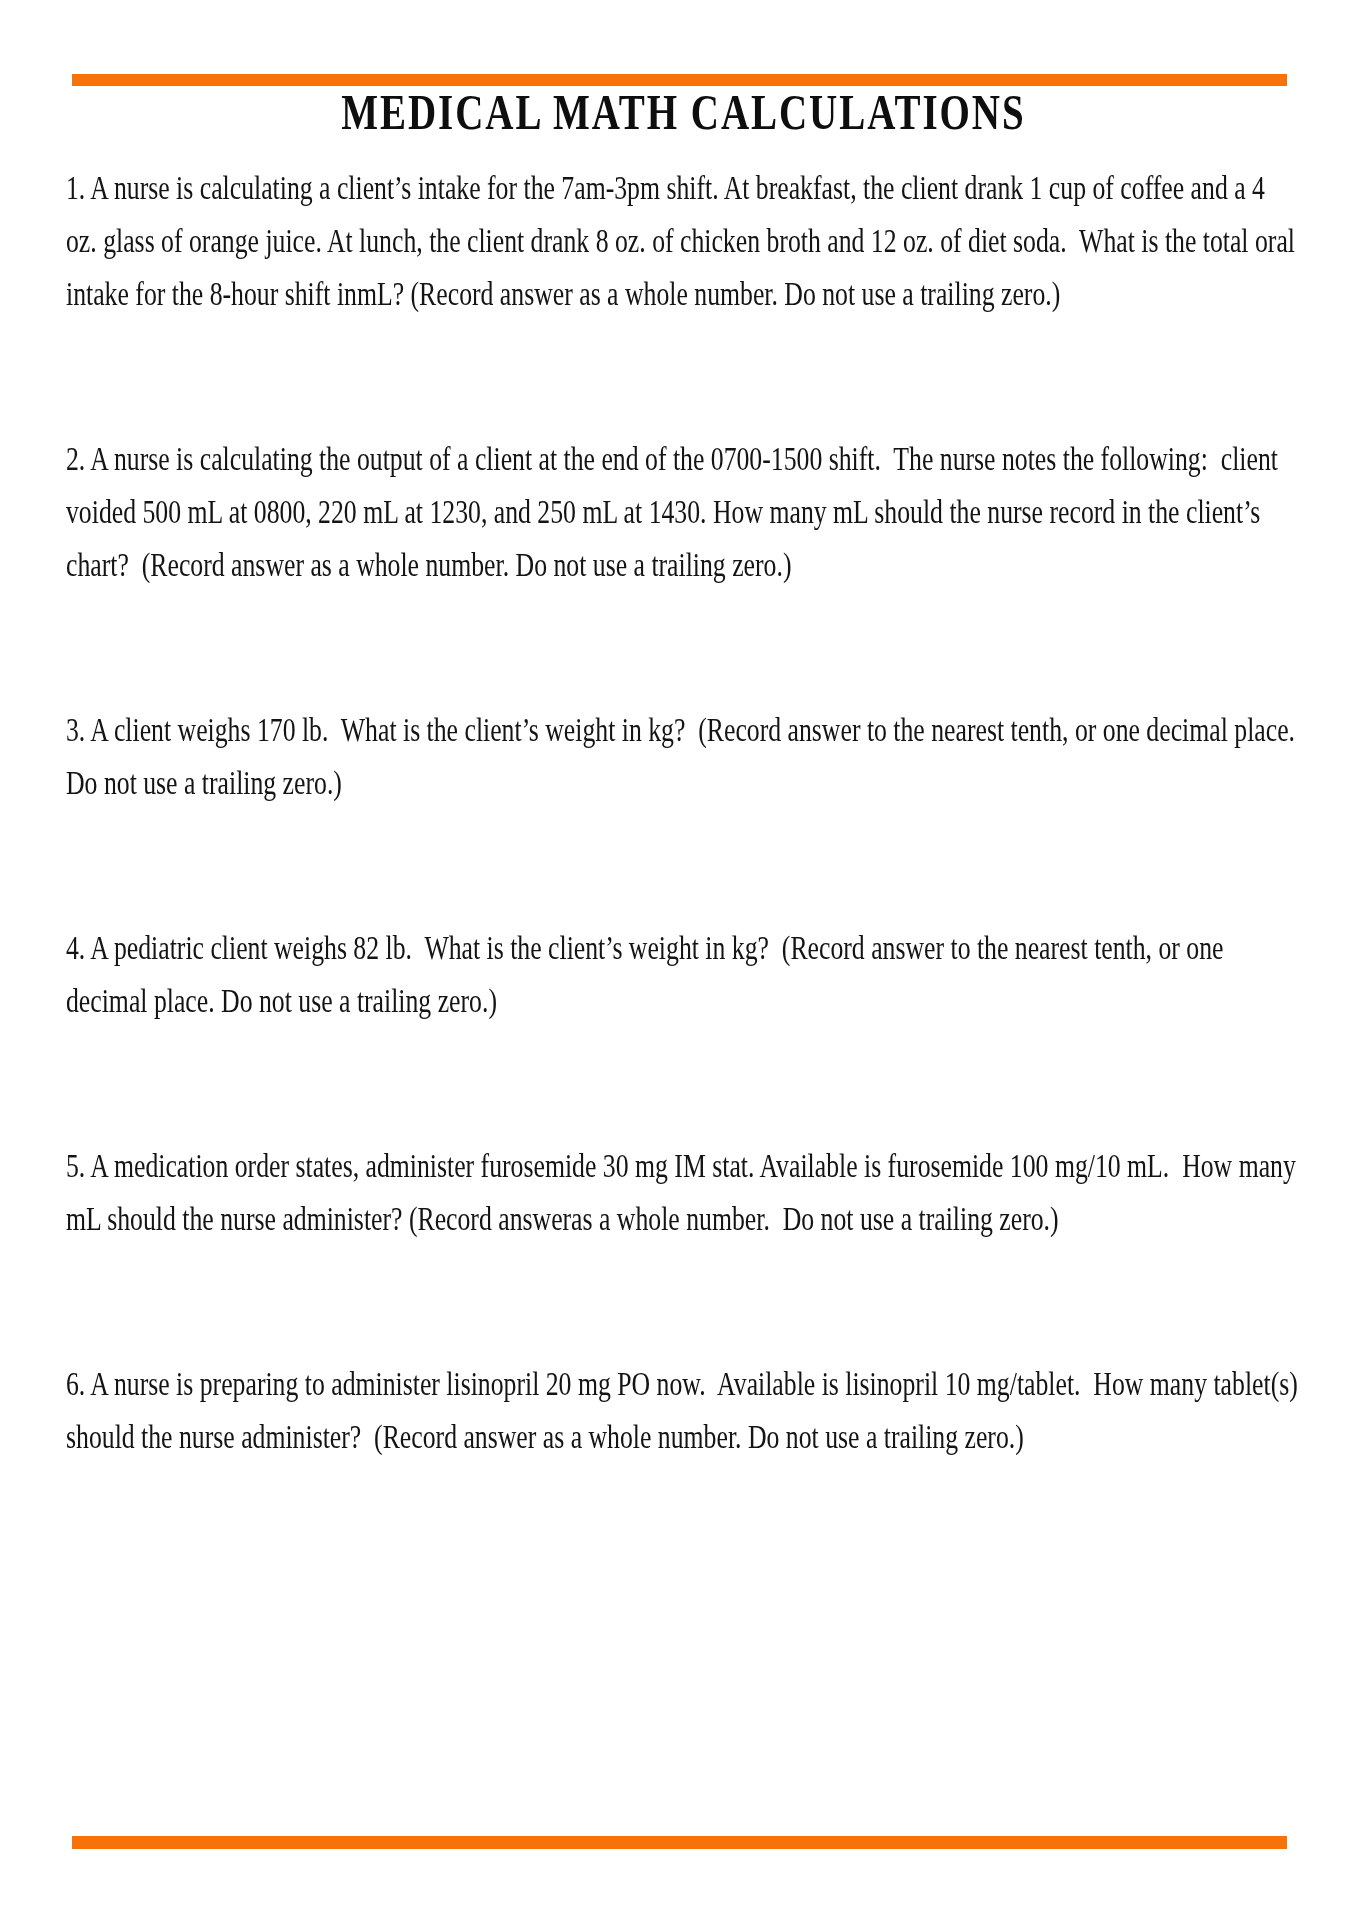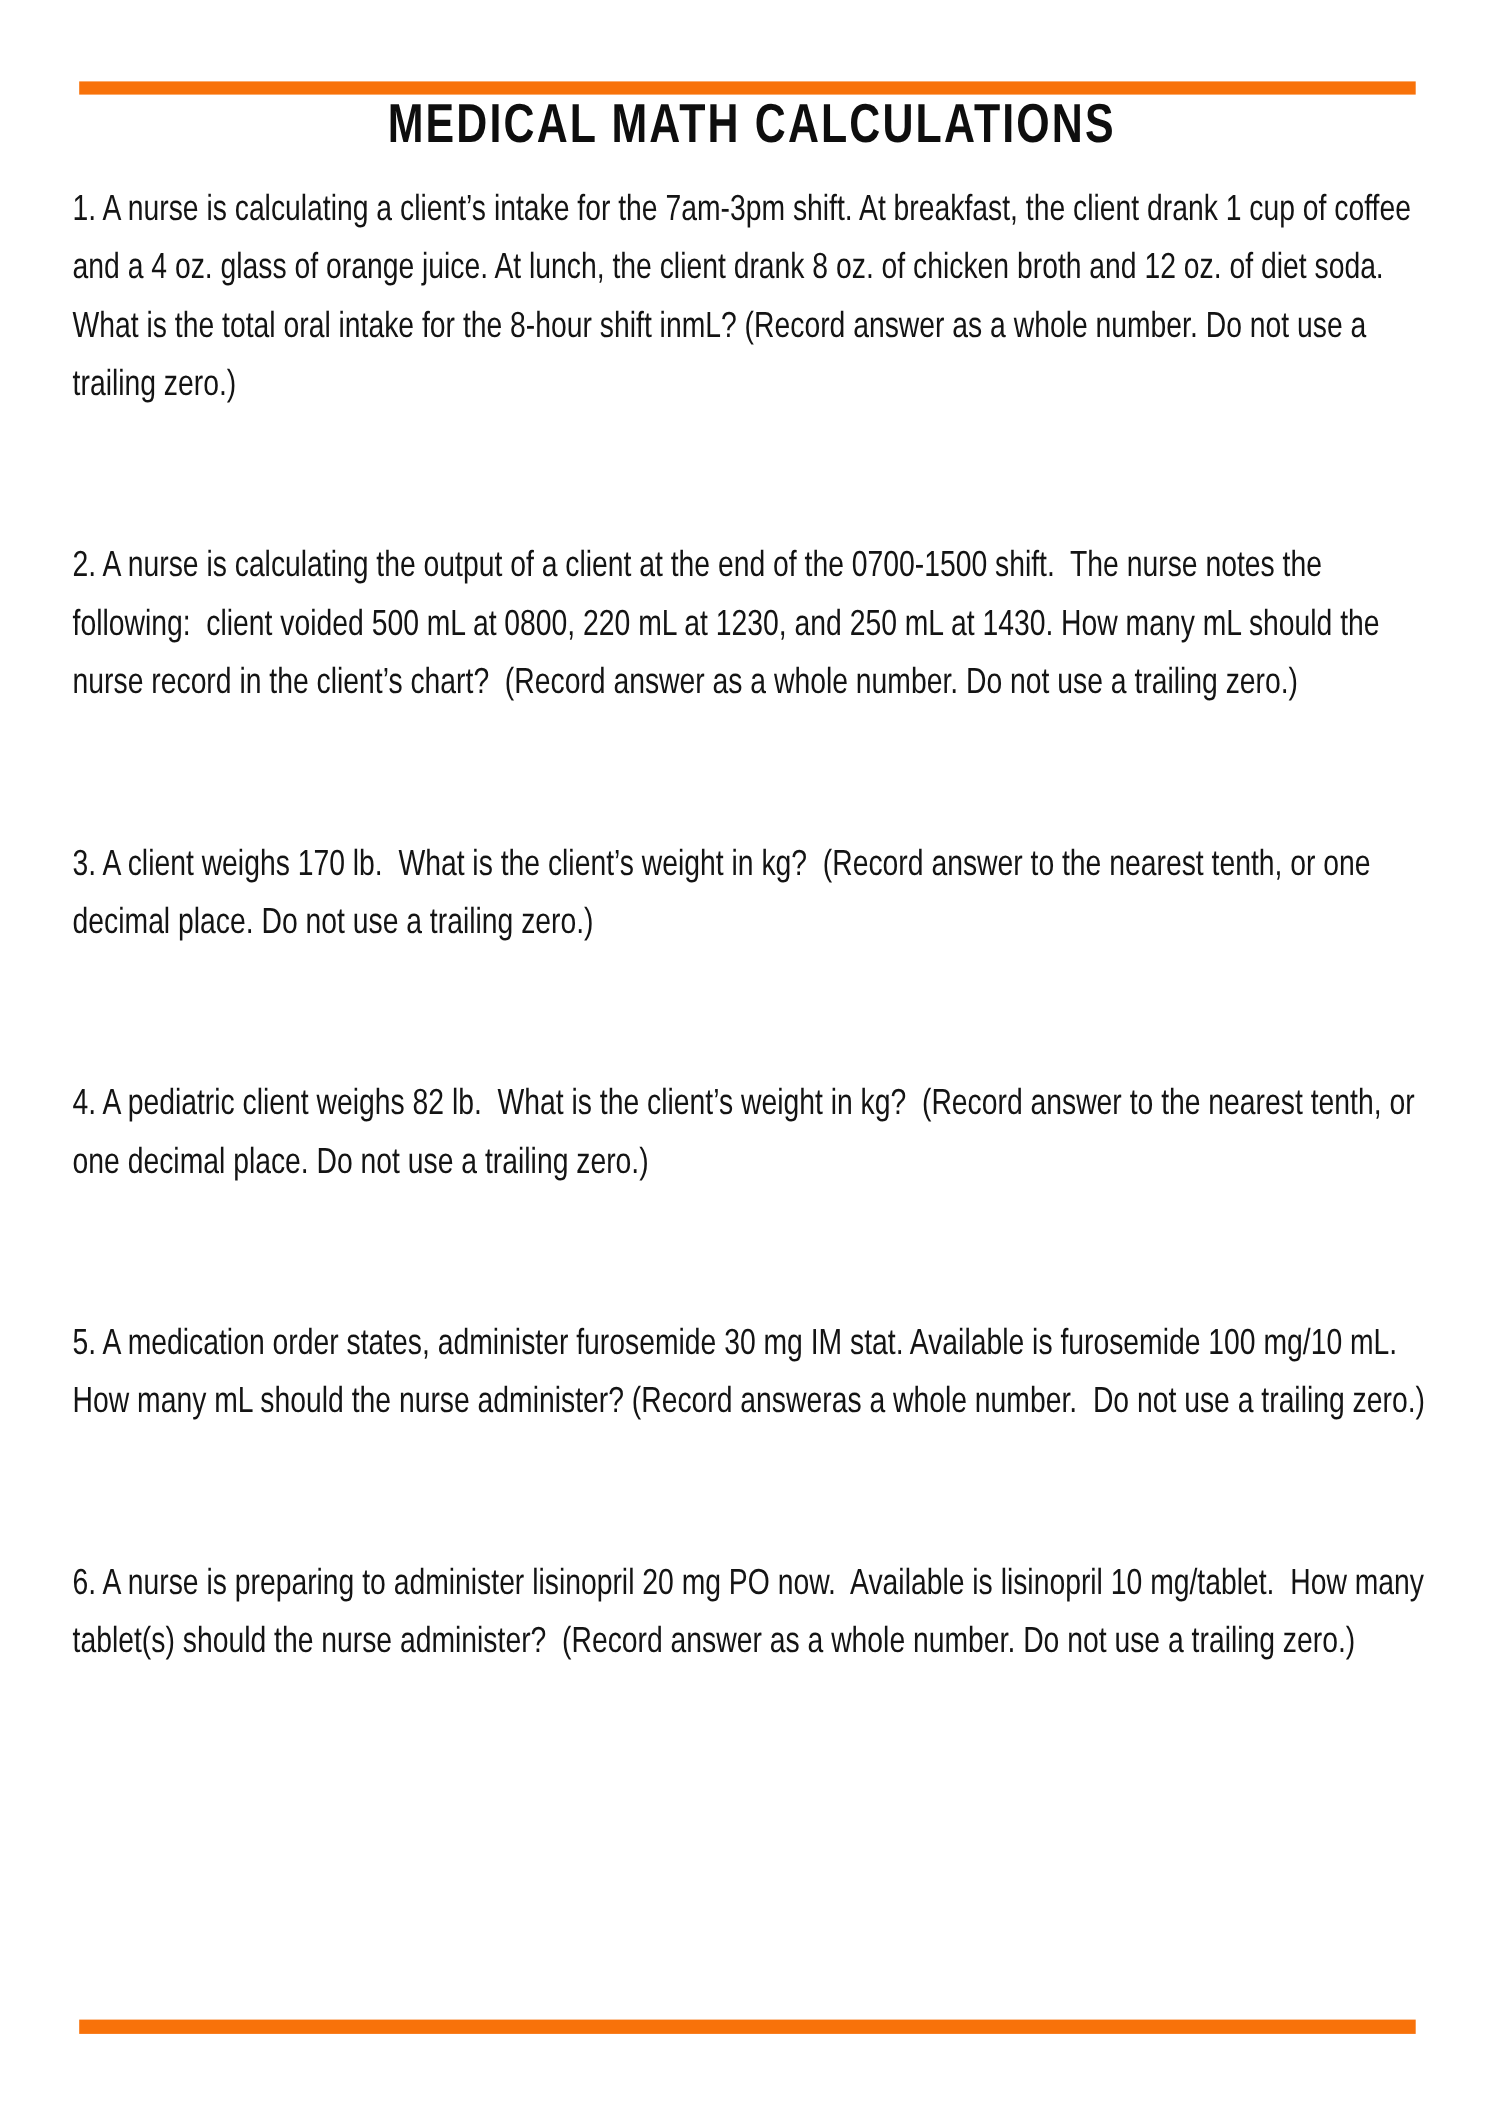--- a/index.html
+++ b/index.html
@@ -6,21 +6,21 @@
     margin: 0;
     padding: 0;
     background: #ffffff;
   }
   .page {
     position: relative;
     width: 1358px;
     height: 1920px;
     background: #ffffff;
     overflow: hidden;
-    font-family: Liberation Sans, sans-serif;
+    font-family: Liberation Serif, serif;
     color: #121212;
   }
   .accent-bar {
     position: absolute;
     left: 72px;
     width: 1215px;
     background: #f8720a; 
   }
   .accent-bar.top {
     top: 74px;

